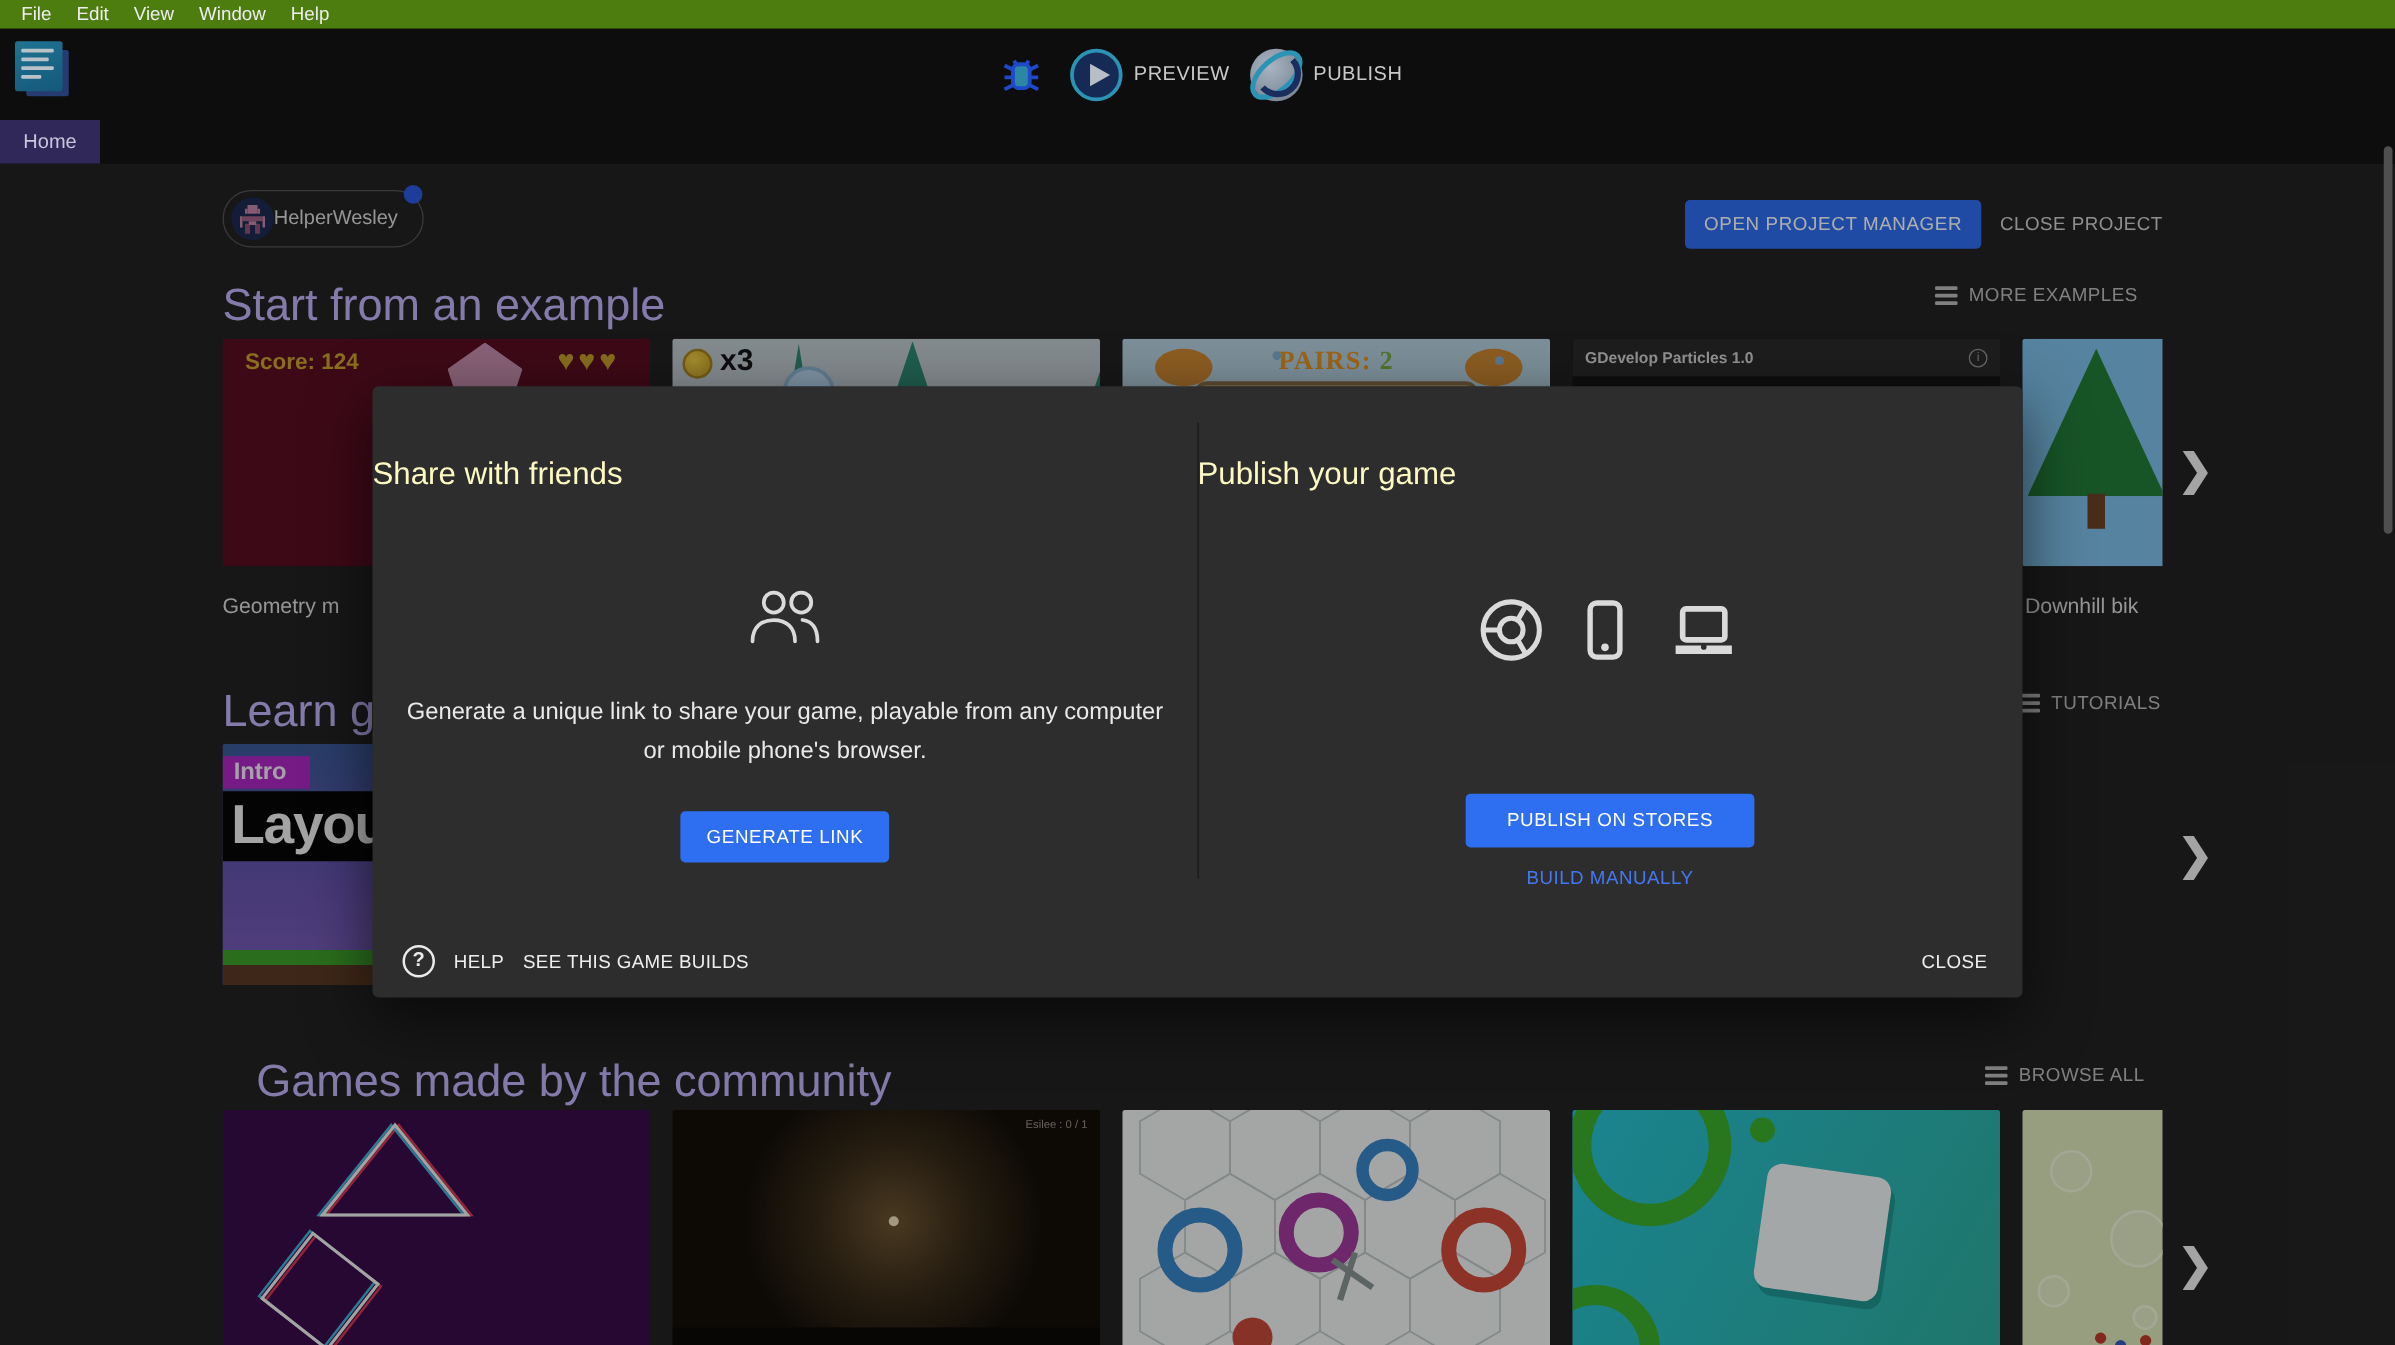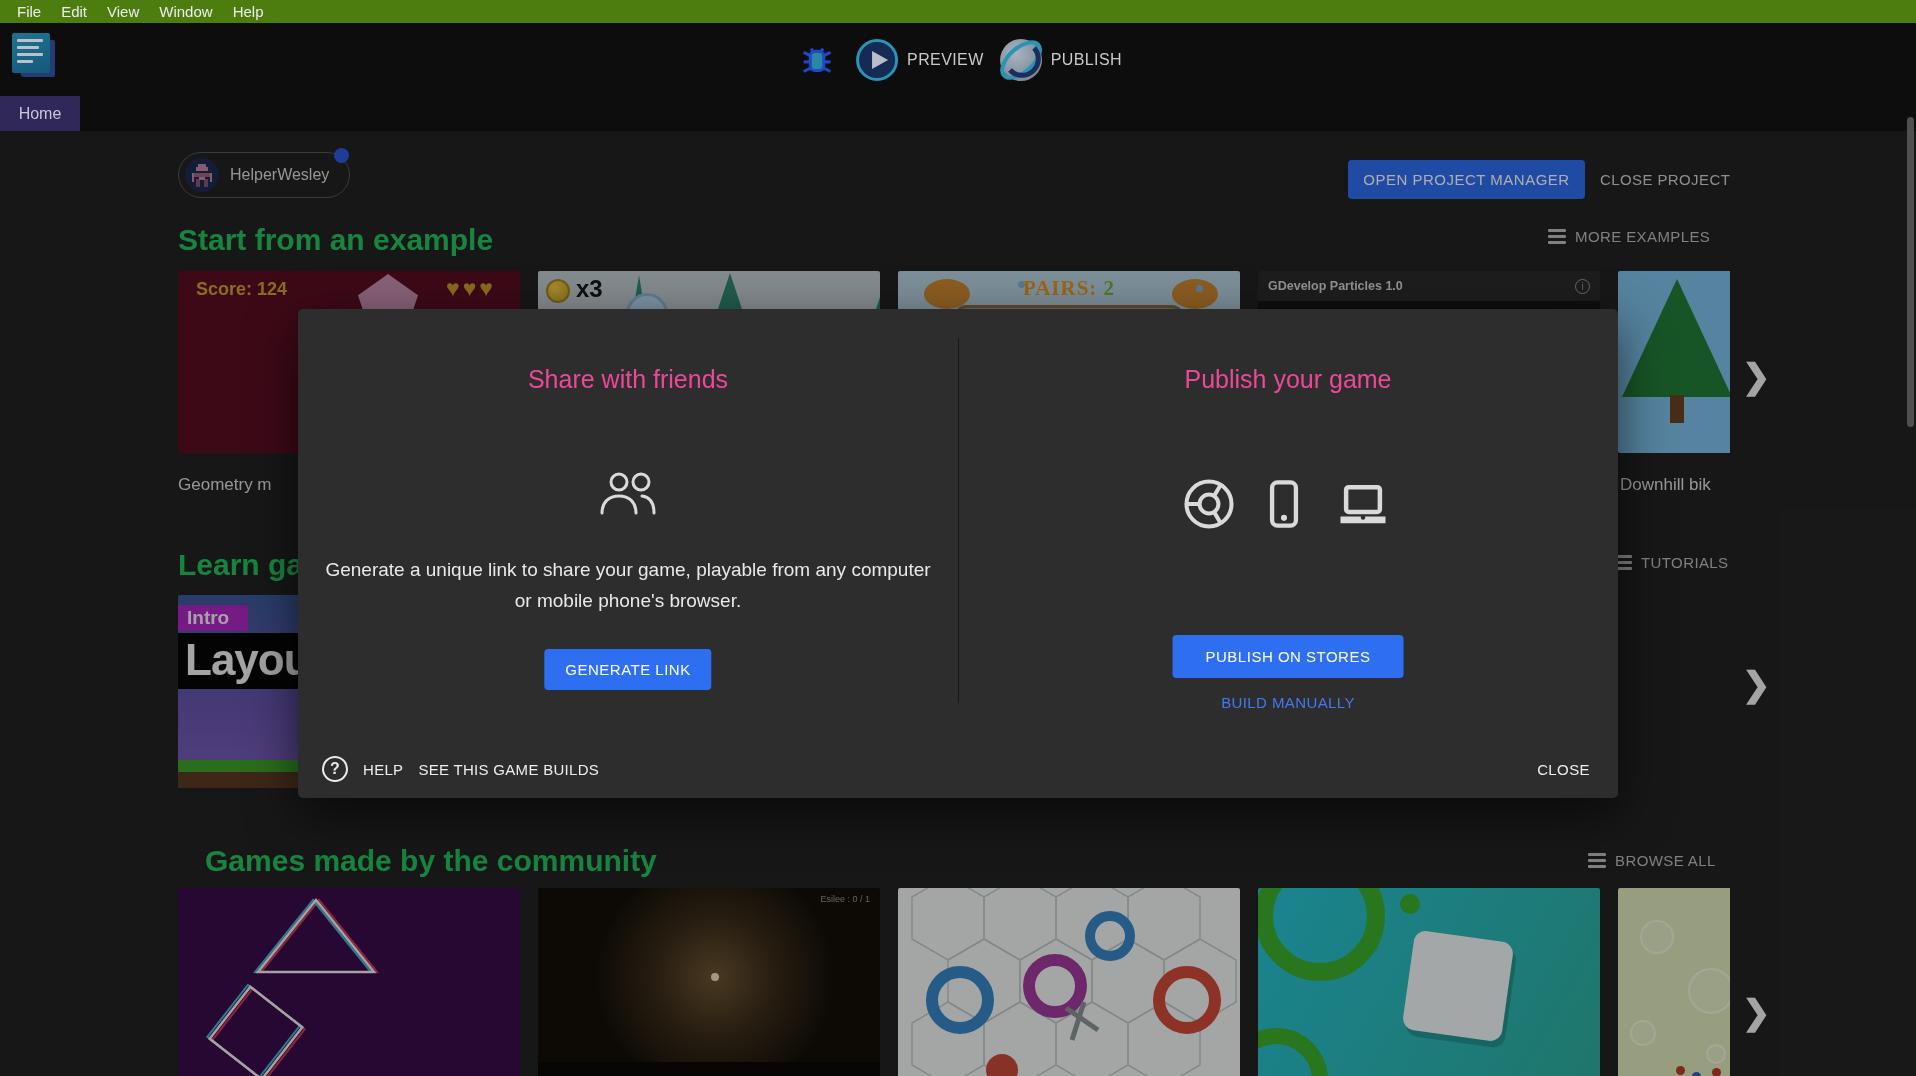--- a/index.html
+++ b/index.html
@@ -26,33 +26,33 @@
   .publish-circ svg { position:absolute; left:-4px; top:-4px; }
 
   .tabstrip { position:absolute; left:0; top:96px; width:1916px; height:35px; background:#0d0d0d; }
   .tab-home { position:absolute; left:0; top:0; width:80px; height:35px; background:#2f2858; color:#cac5dd;
               font-size:16px; display:flex; align-items:center; justify-content:center; }
 
   
   .content { position:absolute; left:0; top:131px; width:1916px; height:945px; background:#232323; }
   .abs { position:absolute; }
 
-  .chip { left:178px; top:21px; height:46px; display:flex; align-items:center; gap:11px;
+  .chip { left:178px; top:21px; height:46px; display:flex; align-items:center; 
           border:1px solid #565656; border-radius:23px; padding:0 20px 0 6px;text-align:center; }
   .chip-name { color:#dcdcdc; font-size:16px; }
   .chip-dot { position:absolute; right:0px; top:-5px; width:15px; height:15px; border-radius:50%; background:#2d5be0; }
   .avatar { width:34px; height:34px; border-radius:50%; background:#1d2b52; overflow:hidden; position:relative; }
 
   .btn-blue { background:#2e6ff2; color:#fff; border:none; border-radius:4px; font-size:15px;
               letter-spacing:.5px; font-family:inherit; cursor:pointer; }
   .open-pm { left:1348px; top:29px; width:237px; height:39px; }
   .close-proj { left:1600px; top:29px; height:39px; display:flex; align-items:center; color:#d2d2d2;
                 font-size:15px; letter-spacing:.4px; cursor:pointer; }
 
-  .sec-title { color:#22c55e; font-size:30px; font-weight:700; }
+  .sec-title { color:#c4b5fd; font-size:36px; font-weight:400; }
   .sec-action { display:flex; align-items:center; gap:9px; color:#bdbdbd; font-size:15px;
                 letter-spacing:.4px; cursor:pointer; }
   .list-ic { width:18px; display:flex; flex-direction:column; gap:3px; }
   .list-ic i { height:3px; background:#bdbdbd; border-radius:1px; }
 
   .card-row { overflow:hidden; display:flex; gap:18px; }
   .gcard { flex:none; width:342px; border-radius:2px; position:relative; overflow:hidden; cursor:pointer; }
   .row-label { color:#dedede; font-size:17px; }
   .chev { color:#f2f2f2; font-size:34px; font-weight:bold; cursor:pointer; line-height:1; }
 
@@ -61,21 +61,21 @@
              color:#f2eef6; font-size:19px; font-weight:bold; display:flex; align-items:center; padding-left:9px; }
   .tut-band { position:absolute; left:0; right:0; top:38px; height:56px; background:#060606;
               color:#f2f2f2; font-size:44px; font-weight:bold; letter-spacing:-1px; padding-left:7px; line-height:54px; }
 
   
   .backdrop { position:absolute; left:0; top:131px; width:1916px; height:945px; background:rgba(0,0,0,.32); z-index:5; }
   .dialog { position:absolute; left:298px; top:309px; width:1320px; height:489px; background:#2d2d2d;
             border-radius:5px; box-shadow:0 16px 50px rgba(0,0,0,.6); z-index:6; }
   .dcol { position:absolute; top:0; width:660px; height:100%; }
   .divider { position:absolute; left:660px; top:29px; height:365px; width:1px; background:rgba(0,0,0,.45); }
-  .dtitle { position:absolute; left:0; right:0; top:56px; text-align:center; color:#ec4899; font-size:25px; font-weight:400; }
+  .dtitle { position:absolute; left:0; right:0; top:56px; text-align:left; color:#fef9c3; font-size:25px; font-weight:400; }
   .dbody { position:absolute; left:50%; transform:translateX(-50%); text-align:center; color:#e9e9e9;
            font-size:19px; line-height:1.62; }
   .dlg-btn { position:absolute; left:50%; transform:translateX(-50%); padding:12px 21px; font-size:15px; }
   .dlink { position:absolute; left:0; right:0; top:385px; text-align:center; color:#4478f2; font-size:15px;
            letter-spacing:.4px; cursor:pointer; }
   .dfoot-l { position:absolute; left:24px; bottom:16px; display:flex; align-items:center; gap:15px;
              color:#eeeeee; font-size:15px; letter-spacing:.3px; }
   .dfoot-l .flabel { cursor:pointer; }
   .dclose { position:absolute; right:28px; bottom:20px; color:#eeeeee; font-size:15px; letter-spacing:.4px; cursor:pointer; }
   .help-circ { width:26px; height:26px; border-radius:50%; border:2px solid #eaeaea; color:#eaeaea;

